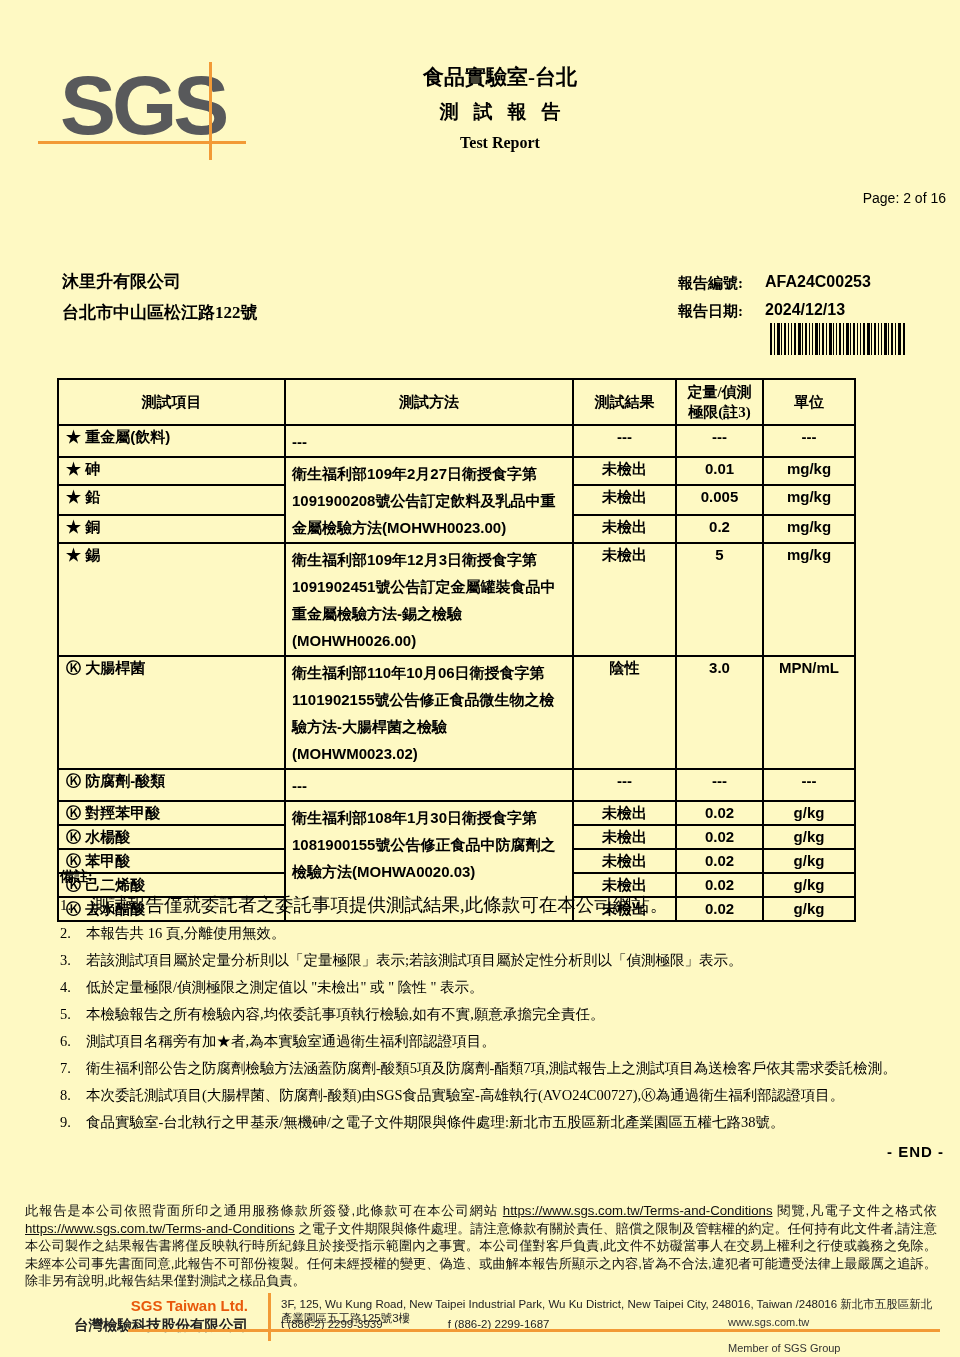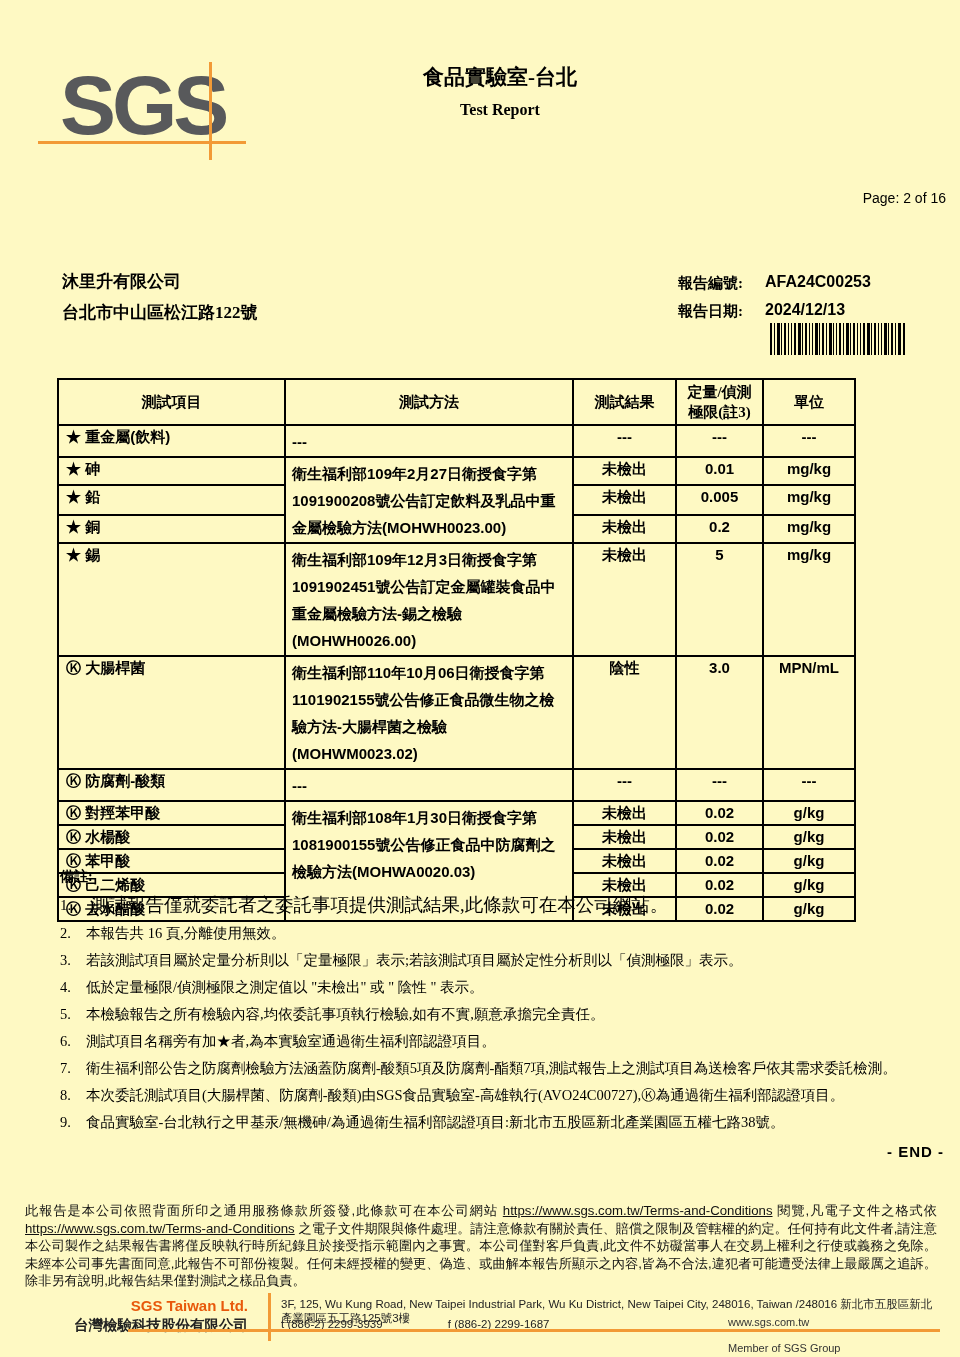--- a/index.html
+++ b/index.html
@@ -69,20 +69,21 @@
 <div class="page">
 
   <div class="logo-wrap">
     <div class="logo-text">SGS</div>
     <div class="logo-hline"></div>
     <div class="logo-vline"></div>
   </div>
 
   <div class="head-center">
     <div class="ht-zh">食品實驗室-台北</div>
+    <div class="ht-doc">測試報告</div>
     <div class="ht-test">Test Report</div>
   </div>
   <div class="page-label">Page: 2 of 16</div>
 
   <div class="client-name">沐里升有限公司</div>
   <div class="client-addr">台北市中山區松江路122號</div>
 
   <div class="meta-label m-no-l">報告編號:</div>
   <div class="meta-value m-no-v">AFA24C00253</div>
   <div class="meta-label m-dt-l">報告日期:</div>
@@ -259,21 +260,21 @@
     <div class="note">
       <span class="nnum">7.</span>
       <span class="ntext">衛生福利部公告之防腐劑檢驗方法涵蓋防腐劑-酸類5項及防腐劑-酯類7項,測試報告上之測試項目為送檢客戶依其需求委託檢測。</span>
     </div>
     <div class="note">
       <span class="nnum">8.</span>
       <span class="ntext">本次委託測試項目(大腸桿菌、防腐劑-酸類)由SGS食品實驗室-高雄執行(AVO24C00727),Ⓚ為通過衛生福利部認證項目。</span>
     </div>
     <div class="note">
       <span class="nnum">9.</span>
-      <span class="ntext">食品實驗室-台北執行之甲基汞/無機砷/為通過衛生福利部認證項目:新北市五股區新北產業園區五權七路38號。</span>
+      <span class="ntext">食品實驗室-台北執行之甲基汞/無機砷/之電子文件期限與條件處理:新北市五股區新北產業園區五權七路38號。</span>
     </div>
     <div class="end-mark">- END -</div>
   </div>
 
   <div class="disclaimer">
     <span>此報告是本公司依照背面所印之通用服務條款所簽發,此條款可在本公司網站 </span><span class="u">https://www.sgs.com.tw/Terms-and-Conditions</span><span> 閱覽,凡電子文件之格式依 </span><span class="u">https://www.sgs.com.tw/Terms-and-Conditions</span><span> 之電子文件期限與條件處理。請注意條款有關於責任、賠償之限制及管轄權的約定。任何持有此文件者,請注意本公司製作之結果報告書將僅反映執行時所紀錄且於接受指示範圍內之事實。本公司僅對客戶負責,此文件不妨礙當事人在交易上權利之行使或義務之免除。未經本公司事先書面同意,此報告不可部份複製。任何未經授權的變更、偽造、或曲解本報告所顯示之內容,皆為不合法,違犯者可能遭受法律上最嚴厲之追訴。除非另有說明,此報告結果僅對測試之樣品負責。</span>
   </div>
 
   <div class="f-company">
     <div class="f-co-en">SGS Taiwan Ltd.</div>

